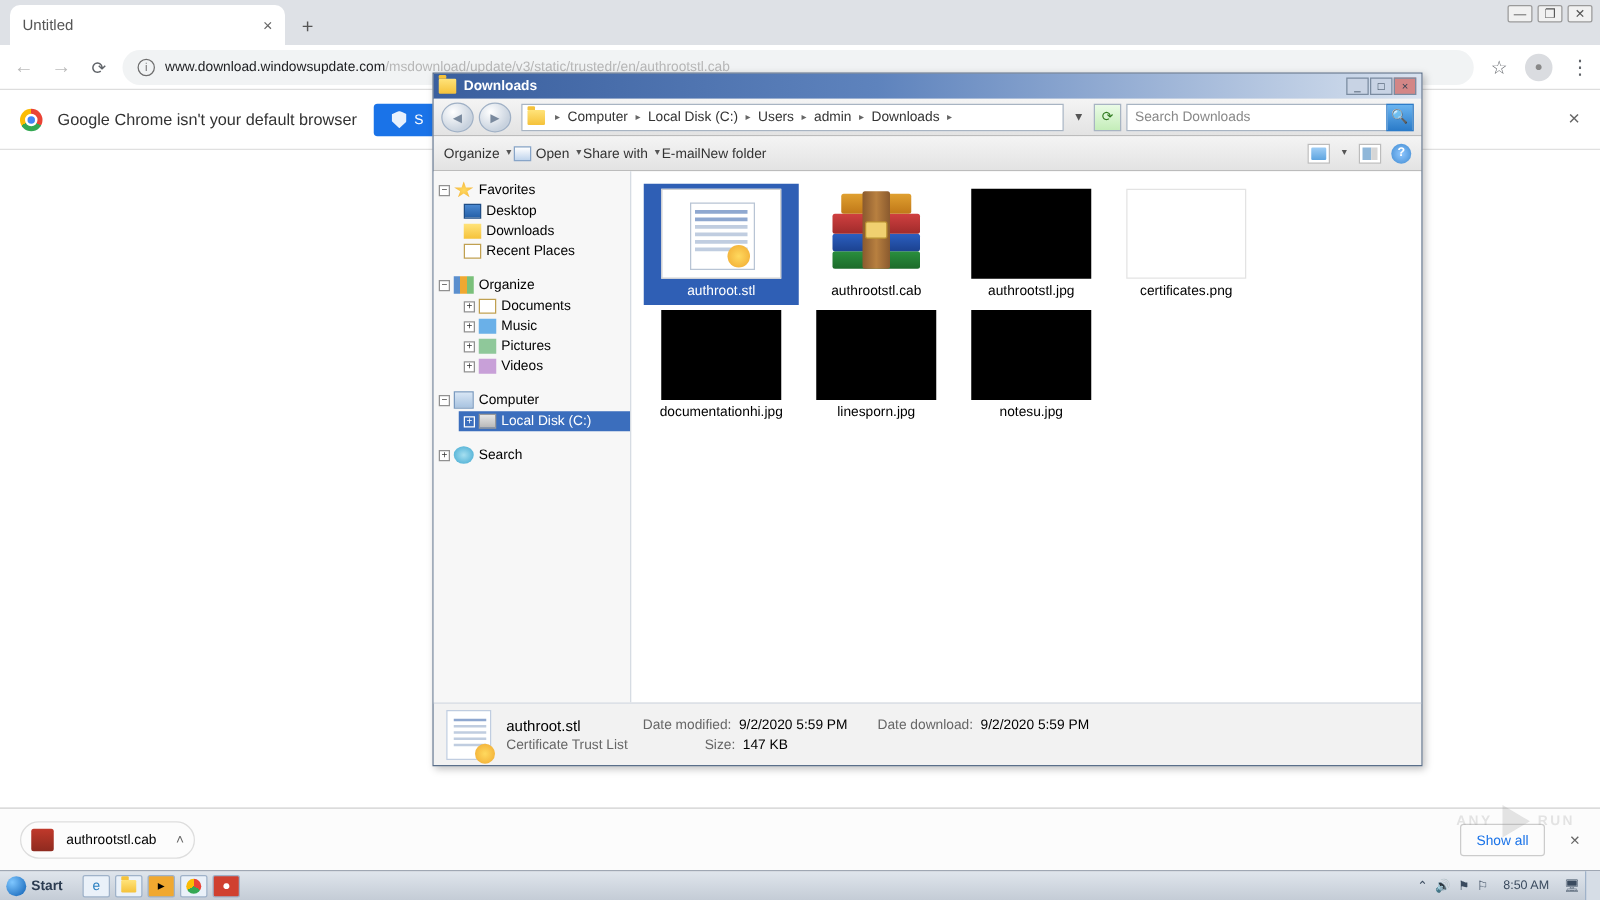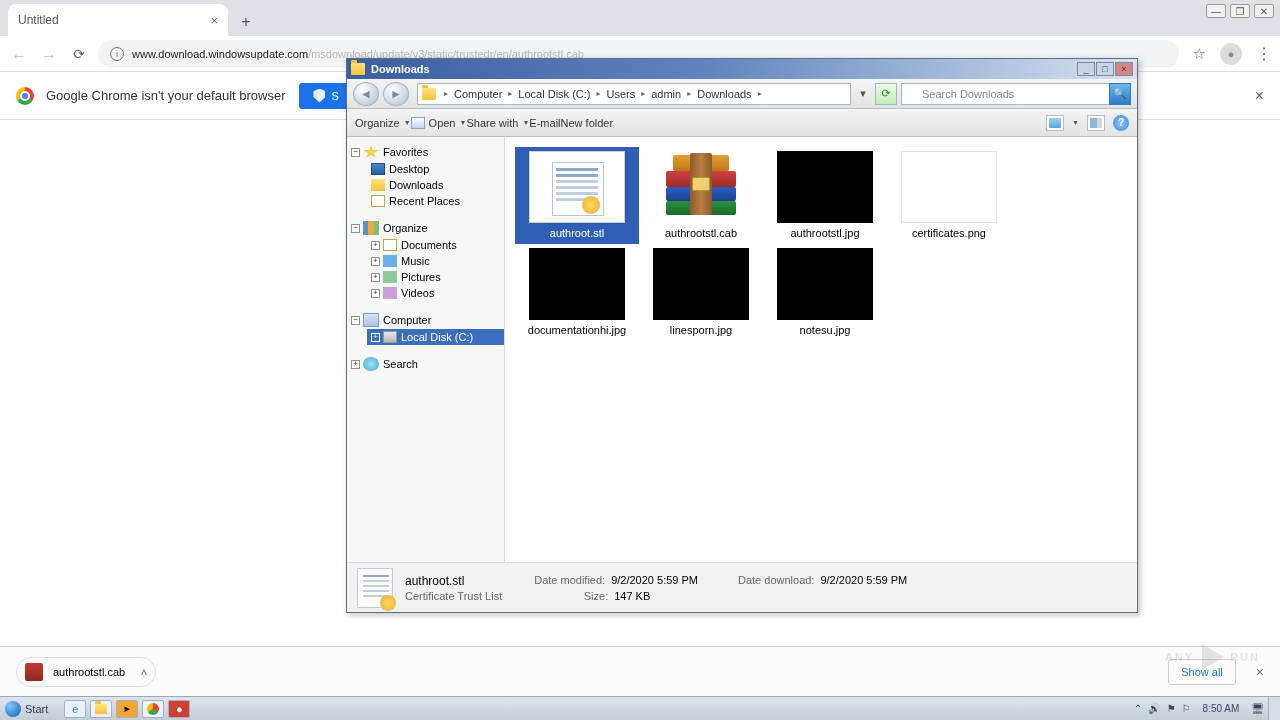--- a/index.html
+++ b/index.html
@@ -38,21 +38,21 @@
 .dl-item{display:flex;align-items:center;gap:10px;border:1px solid #ddd;border-radius:16px;padding:5px 30px 5px 8px;position:relative;cursor:pointer}
 .dl-chevron{position:absolute;right:8px;top:50%;transform:translateY(-50%);color:#666;font-size:11px}
 .dl-icon{width:18px;height:18px;background:linear-gradient(#c0392b,#8e2a1f);border-radius:2px}
 .dl-showall{margin-left:auto;border:1px solid #ccc;border-radius:3px;padding:5px 12px;color:#1a73e8;font-size:12px;cursor:pointer}
 .dl-close{color:#666;font-size:14px;cursor:pointer;margin-left:10px}
 
 
 .taskbar{position:absolute;left:0;right:0;bottom:0;height:24px;background:linear-gradient(#dfe5ec,#c4ccd6);border-top:1px solid #9fa7b3;display:flex;align-items:center}
 .start{height:24px;padding:0 10px 0 5px;display:flex;align-items:center;gap:4px;cursor:pointer}
 .win-orb{width:16px;height:16px;border-radius:50%;background:radial-gradient(circle at 30% 30%,#7fc7ff,#0a5db3)}
-.start-text{color:#2b3b50;font-weight:normal}
+.start-text{color:#2b3b50;font-weight:bold}
 .task-icons{display:flex;gap:4px;margin-left:6px}
 .task-icons span{width:22px;height:18px;border:1px solid #9fb2c9;border-radius:2px;background:#eaf1f9;cursor:pointer;display:flex;align-items:center;justify-content:center;font-size:11px}
 .tray{margin-left:auto;display:flex;align-items:center;gap:6px;padding-right:4px;color:#3a4a5e}
 .tray span{font-size:10px}
 .clock{margin:0 6px}
 .show-desktop{width:12px;height:24px;border-left:1px solid #9fb2c9;background:#d6dde6}
 
 
 .explorer{position:absolute;left:346px;top:58px;width:792px;height:555px;background:#e8e8e8;border:1px solid #5a6f8a;box-shadow:2px 2px 6px rgba(0,0,0,.25);display:flex;flex-direction:column}
 .ex-title{height:20px;background:linear-gradient(90deg,#3a5f9e 0%,#5e83bd 45%,#d8e2ef 100%);display:flex;align-items:center;padding:0 4px;color:#fff}
@@ -64,21 +64,21 @@
 .ex-title-btns span:last-child{background:#d38686}
 
 .ex-nav{height:30px;background:linear-gradient(#f4f4f4,#e3e3e3);border-bottom:1px solid #bcbcbc;display:flex;align-items:center;padding:0 6px;gap:4px}
 .nav-btn{width:26px;height:24px;border-radius:50%;background:radial-gradient(circle at 35% 30%,#fff,#c8d2de 70%);border:1px solid #9fb0c5;display:flex;align-items:center;justify-content:center;color:#7a8a9e;font-size:12px;cursor:pointer}
 .crumbs{flex:1;height:22px;border:1px solid #a8b4c2;background:#fff;display:flex;align-items:center;overflow:hidden;margin-left:4px}
 .crumbs .folder-icon-sm{margin:0 4px}
 .crumbs span{padding:0 2px;color:#333;font-size:11px}
 .crumbs .arrow{color:#666;font-size:8px;padding:0 4px}
 .crumb-dd{width:16px;display:flex;align-items:center;justify-content:center;color:#555}
 .refresh{width:22px;height:22px;border:1px solid #a8b4c2;background:linear-gradient(#eafbe6,#c4edb9);display:flex;align-items:center;justify-content:center;color:#2f7a1f}
-.search{width:230px;height:22px;border:1px solid #a8b4c2;background:#fff;display:flex;align-items:center;padding-left:20px;color:#888;position:relative}
+.search{width:230px;height:22px;border:1px solid #a8b4c2;background:#fff;display:flex;align-items:center;padding-left:6px;color:#888;position:relative}
 .search-btn{width:22px;height:22px;position:absolute;right:-1px;top:-1px;background:linear-gradient(#6ab4f0,#2c7cc9);border:1px solid #2c7cc9;display:flex;align-items:center;justify-content:center;color:#fff;font-size:11px}
 
 .ex-toolbar{height:28px;background:linear-gradient(#f4f4f4,#e3e3e3);border-bottom:1px solid #bcbcbc;display:flex;align-items:center;padding:0 8px;gap:0}
 .tb-item{display:flex;align-items:center;gap:4px;color:#333;cursor:pointer}
 .dd{font-size:7px;color:#555}
 .tb-right{margin-left:auto;display:flex;gap:8px;align-items:center}
 .view-icon{width:18px;height:16px;border:1px solid #bcbcbc;background:#fff;cursor:pointer;position:relative}
 .view-icon.tiles::before{content:"";position:absolute;inset:2px;background:linear-gradient(#9ecdf5,#5ea5e0);border-radius:1px}
 .preview-icon::before{content:"";position:absolute;left:2px;top:2px;bottom:2px;width:7px;background:#8fb7d9}
 .preview-icon::after{content:"";position:absolute;right:2px;top:2px;bottom:2px;width:5px;background:#d6d6d6}
@@ -123,21 +123,21 @@
 .thumb.rar .buckle{position:absolute;left:26px;top:24px;width:18px;height:14px;background:#f0d070;border:1px solid #b89030;border-radius:2px}
 .file-name{text-align:center;font-size:11px;max-width:116px;word-break:break-all;line-height:1.2}
 
 .details{height:50px;border-top:1px solid #d6dce3;background:#f2f2f2;display:flex;align-items:center;padding:6px 10px;gap:12px}
 .details .big-icon{width:36px;height:40px;background:#fff;border:1px solid #c0cde0;position:relative}
 .details .big-icon::after{content:"";position:absolute;right:-4px;bottom:-4px;width:16px;height:16px;border-radius:50%;background:radial-gradient(#ffd95e,#f0a830)}
 .details .big-icon::before{content:"";position:absolute;left:5px;top:6px;width:26px;height:2px;background:#8fa8d0;box-shadow:0 5px 0 #c0cde0,0 10px 0 #c0cde0,0 15px 0 #c0cde0,0 20px 0 #c0cde0}
 .det-col{display:flex;flex-direction:column;gap:2px}
 .det-col .name{font-size:12px}
 .det-col .type{color:#666}
-.det-pairs{display:flex;gap:40px;margin-left:20px}
+.det-pairs{display:flex;gap:24px;}
 .det-pair{display:flex;gap:6px}
 .det-pair .lbl{color:#666;text-align:right}
 
 
 .watermark{position:absolute;right:20px;bottom:50px;color:rgba(150,150,150,.25);font-size:32px;font-weight:bold;letter-spacing:2px;pointer-events:none;display:flex;align-items:center;gap:6px}
 .watermark .tri{width:0;height:0;border-left:22px solid rgba(150,150,150,.25);border-top:13px solid transparent;border-bottom:13px solid transparent;margin-left:2px}
 </style>
 </head>
 <body>
 

